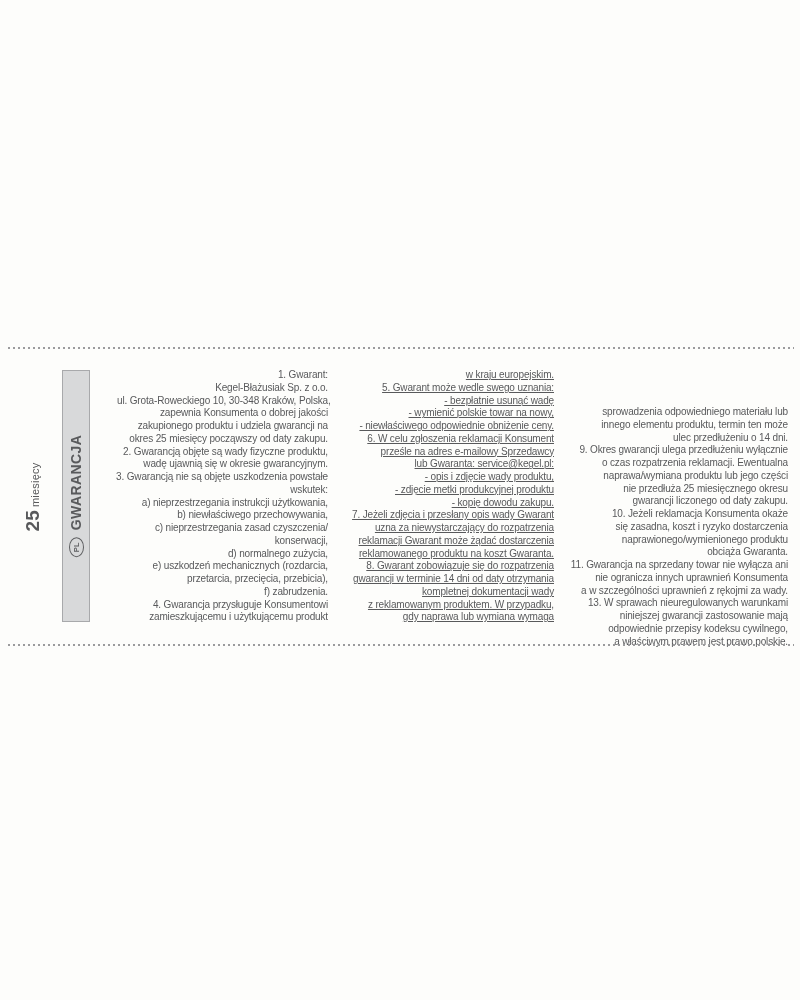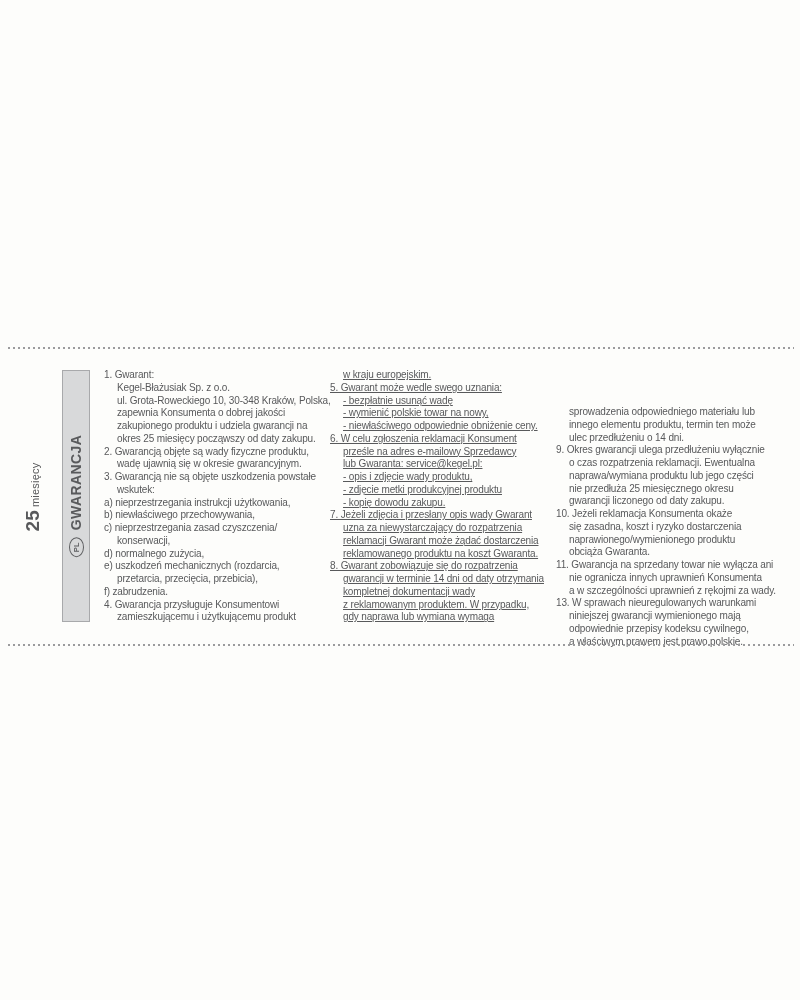--- a/index.html
+++ b/index.html
@@ -97,20 +97,21 @@
     font-size: 10px;
     line-height: 12.75px;
     letter-spacing: -0.15px;
     color: #58595b;
   }
   .col-1 { left: 104px; width: 224px; }
   .col-2 { left: 330px; width: 224px; text-decoration: underline; }
   .col-3 { left: 556px; width: 232px; margin-top: 37px; }
   .line {
     white-space: nowrap;
+    text-align: right;
   }
   .line.cont {
     padding-left: 13px;
   }
 </style>
 </head>
 <body>
 
 <div class="sheet">
 
@@ -182,20 +183,20 @@
       <div class="line cont">nie przedłuża 25 miesięcznego okresu</div>
       <div class="line cont">gwarancji liczonego od daty zakupu.</div>
       <div class="line">10. Jeżeli reklamacja Konsumenta okaże</div>
       <div class="line cont">się zasadna, koszt i ryzyko dostarczenia</div>
       <div class="line cont">naprawionego/wymienionego produktu</div>
       <div class="line cont">obciąża Gwaranta.</div>
       <div class="line">11. Gwarancja na sprzedany towar nie wyłącza ani</div>
       <div class="line cont">nie ogranicza innych uprawnień Konsumenta</div>
       <div class="line cont">a w szczególności uprawnień z rękojmi za wady.</div>
       <div class="line">13. W sprawach nieuregulowanych warunkami</div>
-      <div class="line cont">niniejszej gwarancji wymienionego mają</div>
+      <div class="line cont">niniejszej gwarancji zastosowanie mają</div>
       <div class="line cont">odpowiednie przepisy kodeksu cywilnego,</div>
       <div class="line cont">a właściwym prawem jest prawo polskie.</div>
     </div>
 
   <div class="dotted-rule rule-bottom"></div>
 
 </div>
 
 </body></html>

